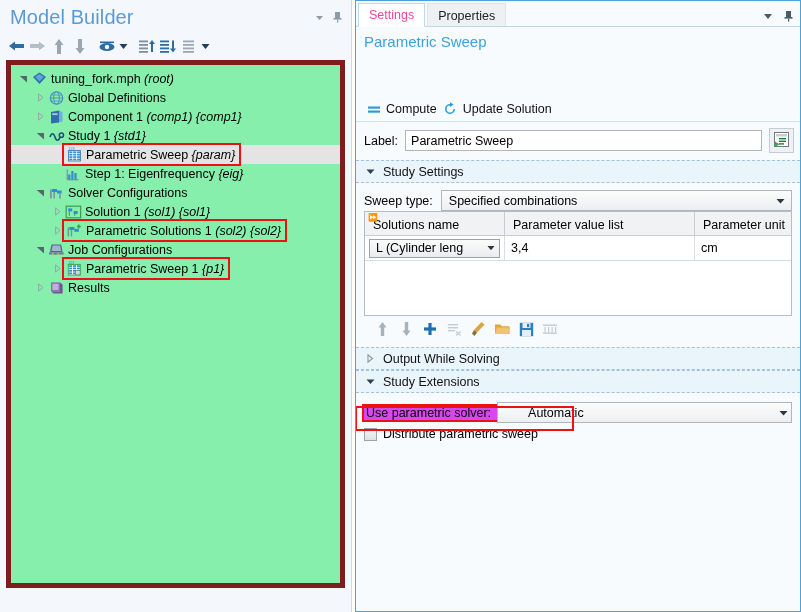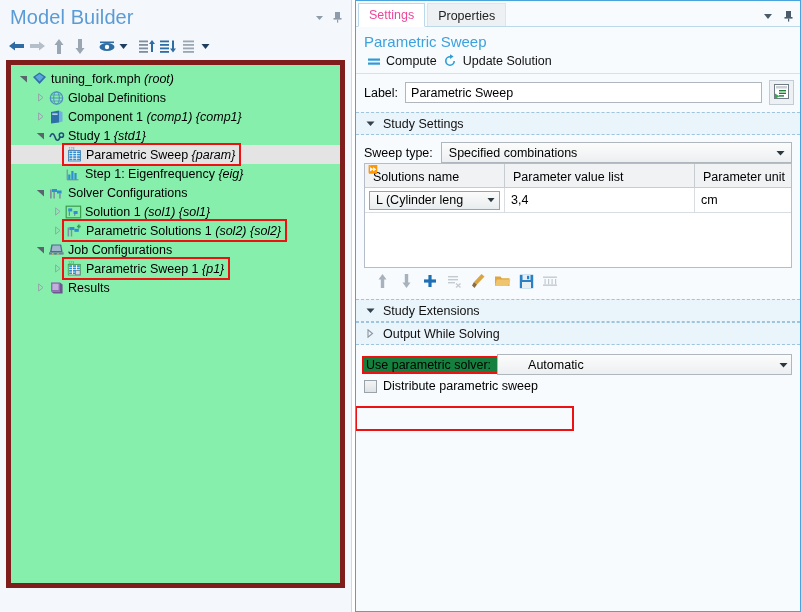--- a/index.html
+++ b/index.html
@@ -112,21 +112,21 @@
   .sp-tabs-underline {
     position: absolute; left: 0; right: 0; bottom: 0; height: 1px; background: #bcd9ea;
   }
 
   .sp-body { flex: 1 1 auto; position: relative; background: #f7fbfe; overflow: hidden; }
 
   .sp-heading {
     padding: 6px 0 0 8px;
     font-size: 15px; color: #3da1dd; font-weight: 400;
   }
-  .sp-actions { display: flex; align-items: center; padding: 3px 0 5px 10px; gap: 6px; }
+  .sp-actions { display: flex; align-items: center; padding: 3px 0 5px 10px; gap: 6px; margin-top: 48px; }
   .sp-action { display: flex; align-items: center; gap: 5px; font-size: 12.5px; color: #111; }
   .sp-action .ai { width: 15px; height: 15px; display: flex; align-items: center; justify-content: center; }
 
   .sp-rule { height: 1px; background: #cfe3f0; }
 
   .label-row {
     display: flex; align-items: center; gap: 7px;
     padding: 6px 6px 7px 8px; background: #f7fbfe;
   }
   .label-row .lbl { font-size: 12.5px; }
@@ -735,40 +735,40 @@
               <rect x="6" y="4" width="1.2" height="5.5" fill="#c3cad1"></rect>
               <rect x="9.5" y="4" width="1.2" height="5.5" fill="#c3cad1"></rect>
               <rect x="13" y="4" width="1.2" height="5.5" fill="#c3cad1"></rect>
             </svg>
           </div>
         </div>
       </div>
 
       <div class="sect-header">
         <span class="tw">
+          <svg width="7" height="9" viewBox="0 0 7 9">
+              <path d="M1 0.8 L1 8.2 L5.5 4.5 Z" fill="none" stroke="#8b96a1" stroke-width="1.1"></path>
+            </svg>
+        </span>
+        <span>Output While Solving</span>
+      </div>
+
+      <div class="sect-header">
+        <span class="tw">
           <svg width="9" height="7" viewBox="0 0 9 7">
               <path d="M0.5 1.5 L8.5 1.5 L4.5 6 Z" fill="#33414d"></path>
             </svg>
         </span>
         <span>Study Extensions</span>
       </div>
 
-      <div class="sect-header">
-        <span class="tw">
-          <svg width="7" height="9" viewBox="0 0 7 9">
-              <path d="M1 0.8 L1 8.2 L5.5 4.5 Z" fill="none" stroke="#8b96a1" stroke-width="1.1"></path>
-            </svg>
-        </span>
-        <span>Output While Solving</span>
-      </div>
-
       <div style="height:9px"></div>
 
       <div class="ups-wrap">
-        <div class="red-inline" style="background:#15803d;">
+        <div class="red-inline" style="background:#d946ef;">
           <span class="ups-label" style="padding-left:2px;">Use parametric solver:</span>
         </div>
         <div class="ups-combo">
           <span class="uval">Automatic</span>
           <span class="carr">
             <svg width="9" height="6" viewBox="0 0 9 6">
                 <path d="M0.5 1 L8.5 1 L4.5 5.5 Z" fill="#2b3840"></path>
               </svg>
           </span>
         </div>

